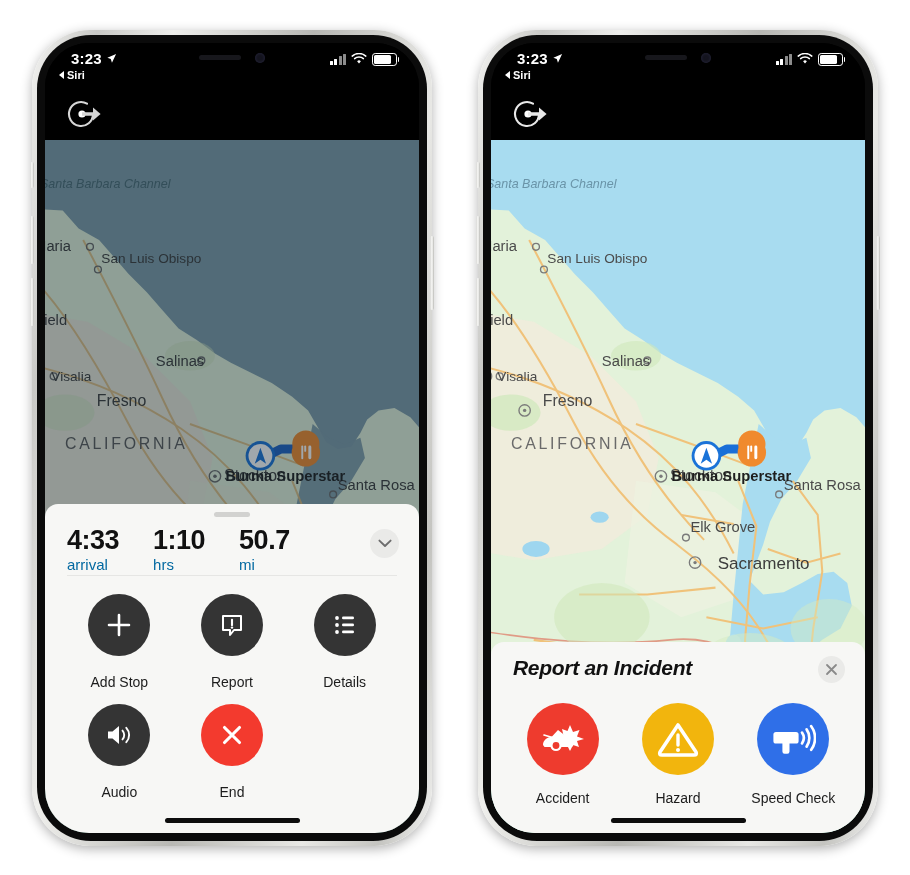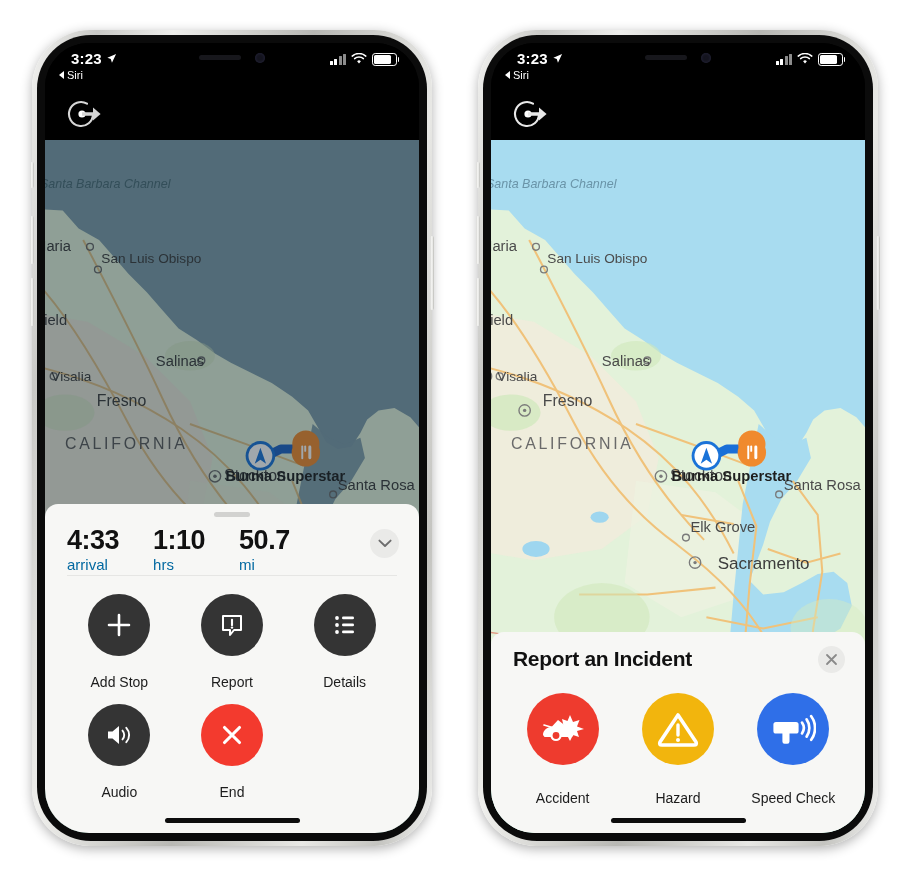--- a/index.html
+++ b/index.html
@@ -50,21 +50,21 @@
   .sb-right{position:absolute;right:22px;top:10px;display:flex;align-items:center;gap:5px;}
   .bars{display:flex;align-items:flex-end;gap:1.5px;height:11px;}
   .bars i{width:3px;background:#fff;border-radius:.5px;display:block;}
   .bars i:nth-child(1){height:4px;}
   .bars i:nth-child(2){height:6px;}
   .bars i:nth-child(3){height:8.5px;background:#8c8c8c;}
   .bars i:nth-child(4){height:11px;background:#8c8c8c;}
   .batt{width:23px;height:11.5px;border:1.4px solid #fff;border-radius:3.2px;position:relative;}
   .batt::after{content:"";position:absolute;right:-3.4px;top:3px;width:1.8px;height:5px;background:#fff;border-radius:0 1px 1px 0;}
   .batt i{position:absolute;left:1.3px;top:1.3px;bottom:1.3px;width:72%;background:#fff;border-radius:1.6px;display:block;}
-  .sb-back{position:absolute;left:14px;top:26px;font-size:11px;font-weight:400;display:flex;align-items:center;gap:3px;color:#fff;}
+  .sb-back{position:absolute;left:14px;top:26px;font-size:11px;font-weight:700;display:flex;align-items:center;gap:3px;color:#fff;}
   .sb-back .tri{width:0;height:0;border-top:4px solid transparent;border-bottom:4px solid transparent;border-right:5px solid #fff;}
 
   
   .navhead{position:absolute;top:44px;left:0;right:0;height:53px;background:#000;z-index:25;}
   .exit-ico{position:absolute;left:22px;top:8px;width:38px;height:38px;}
 
   
   .map{position:absolute;left:0;right:0;top:97px;bottom:0;overflow:hidden;}
   .map svg{display:block;width:100%;height:100%;}
   .dim{position:absolute;inset:0;background:rgba(18,34,48,.40);pointer-events:none;}
@@ -85,26 +85,26 @@
   }
   .divider{height:1px;background:#e6e6e4;margin:0 22px;}
   .actions{display:grid;grid-template-columns:repeat(3,1fr);row-gap:14px;padding:18px 18px 6px 18px;}
   .action{display:flex;flex-direction:column;align-items:center;}
   .circ{width:62px;height:62px;border-radius:50%;background:#343434;display:flex;align-items:center;justify-content:center;}
   .circ.red{background:#f33a2e;}
   .a-label{font-size:14px;color:#1c1c1c;margin-top:18px;}
   .home-ind{width:135px;height:5px;border-radius:3px;background:#0d0d0d;margin:12px auto 10px;}
 
   
-  .r-head{display:flex;align-items:center;justify-content:space-between;padding:14px 20px 0 22px;}
+  .r-head{display:flex;justify-content:space-between;padding:14px 20px 0 22px;font-style:italic;}
   .r-title{font-size:21px;font-weight:700;color:#111;letter-spacing:-.3px;}
   .close-btn{width:27px;height:27px;border-radius:50%;background:#eaeae8;display:flex;align-items:center;justify-content:center;}
   .r-actions{display:grid;grid-template-columns:repeat(3,1fr);padding:20px 14px 0 14px;}
   .r-circ{width:72px;height:72px;border-radius:50%;display:flex;align-items:center;justify-content:center;}
-  .r-label{font-size:14px;color:#1c1c1c;margin-top:25px;}
+  .r-label{font-size:14px;color:#1c1c1c;margin-top:15px;}
 
   
   .mt{font-family:"Liberation Sans", sans-serif;}
 </style>
 </head>
 <body>
 
 <div class="stage">
 
   <div class="phone">

